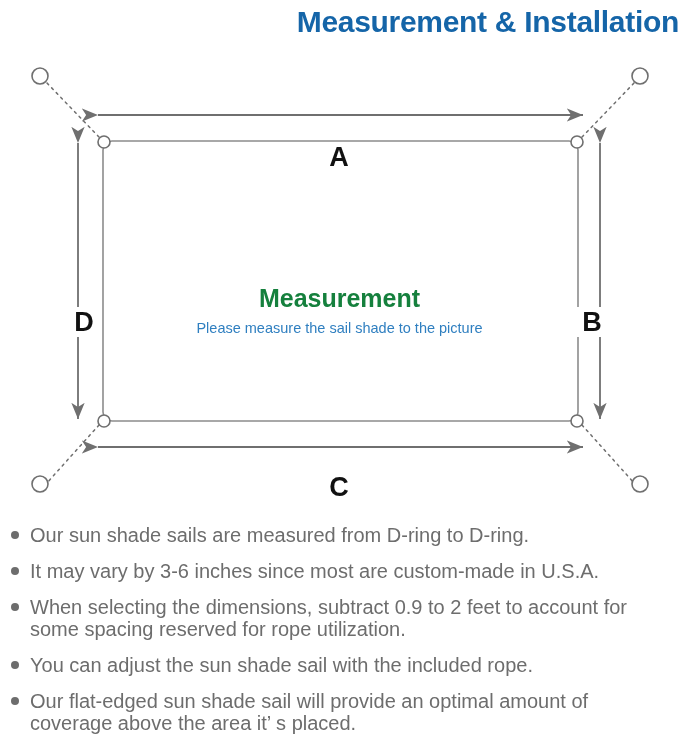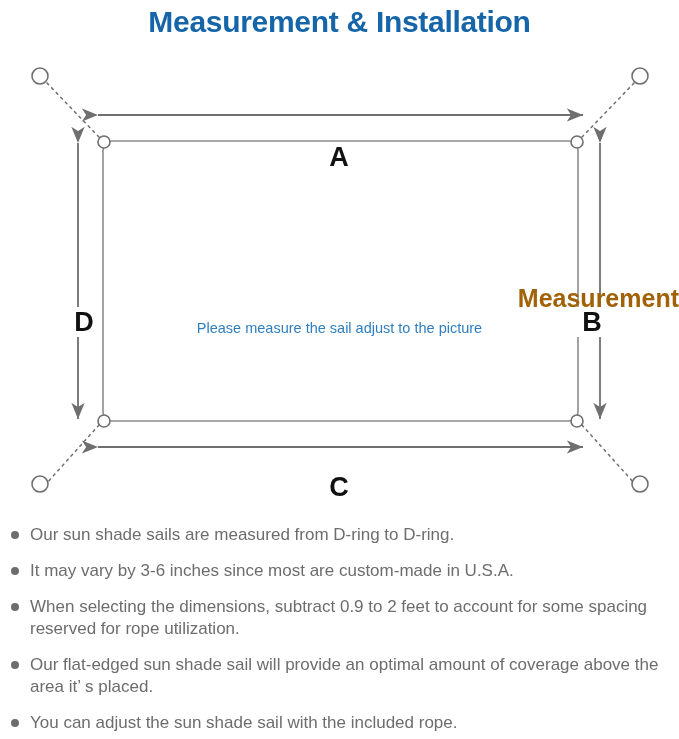--- a/index.html
+++ b/index.html
@@ -14,21 +14,21 @@
     font-family: "Liberation Sans", sans-serif;
     overflow: hidden;
   }
 
   
   .title {
     position: absolute;
     left: 0;
     top: 0;
     width: 679px;
-    text-align: center;
+    text-align: right;
     font-size: 30px;
     font-weight: bold;
     color: #1565a8;
     letter-spacing: -0.3px;
     line-height: 40px;
     padding-top: 2px;
     box-sizing: border-box;
   }
 
   
@@ -42,24 +42,24 @@
   .diagram svg {
     display: block;
   }
 
   
   .sail-title {
     position: absolute;
     left: 0;
     top: 240px;
     width: 679px;
-    text-align: right;
+    text-align: center;
     font-size: 25px;
     font-weight: bold;
-    color: #a16207;
+    color: #15803d;
   }
   .sail-sub {
     position: absolute;
     left: 0;
     top: 276px;
     width: 679px;
     text-align: center;
     font-size: 14.5px;
     color: #2f7fc0;
   }
@@ -84,21 +84,21 @@
     position: absolute;
     left: 0;
     top: 524px;
     width: 679px;
   }
   .note {
     position: relative;
     padding-left: 30px;
     padding-right: 6px;
     margin-bottom: 14px;
-    font-size: 17px;
+    font-size: 20px;
     line-height: 22px;
     color: #6d6d6d;
   }
   .note .dot {
     position: absolute;
     left: 11px;
     top: 7px;
     width: 8px;
     height: 8px;
     border-radius: 50%;
@@ -138,21 +138,21 @@
     <line x1="98" y1="71" x2="583" y2="71" stroke="#6f6f6f" stroke-width="1.8" marker-start="url(#arrHead)" marker-end="url(#arrHead)"></line>
 
     <line x1="98" y1="403" x2="583" y2="403" stroke="#6f6f6f" stroke-width="1.8" marker-start="url(#arrHead)" marker-end="url(#arrHead)"></line>
 
     <line x1="78" y1="99" x2="78" y2="375" stroke="#6f6f6f" stroke-width="1.8" marker-start="url(#arrHead)" marker-end="url(#arrHead)"></line>
 
     <line x1="600" y1="99" x2="600" y2="375" stroke="#6f6f6f" stroke-width="1.8" marker-start="url(#arrHead)" marker-end="url(#arrHead)"></line>
   </svg>
 
   <div class="sail-title">Measurement</div>
-  <div class="sail-sub">Please measure the sail adjust to the picture</div>
+  <div class="sail-sub">Please measure the sail shade to the picture</div>
 
   <div class="dim-letter dim-a">A</div>
   <div class="dim-letter dim-b">B</div>
   <div class="dim-letter dim-c">C</div>
   <div class="dim-letter dim-d">D</div>
 </div>
 
 <div class="notes">
   <div class="note">
     <span class="dot"></span>
@@ -161,19 +161,19 @@
   <div class="note">
     <span class="dot"></span>
     <span>It may vary by 3-6 inches since most are custom-made in U.S.A.</span>
   </div>
   <div class="note">
     <span class="dot"></span>
     <span>When selecting the dimensions, subtract 0.9 to 2 feet to account for some spacing reserved for rope utilization.</span>
   </div>
   <div class="note">
     <span class="dot"></span>
-    <span>Our flat-edged sun shade sail will provide an optimal amount of coverage above the area it’ s placed.</span>
+    <span>You can adjust the sun shade sail with the included rope.</span>
   </div>
   <div class="note">
     <span class="dot"></span>
-    <span>You can adjust the sun shade sail with the included rope.</span>
+    <span>Our flat-edged sun shade sail will provide an optimal amount of coverage above the area it’ s placed.</span>
   </div>
 </div>
 
 </body></html>

